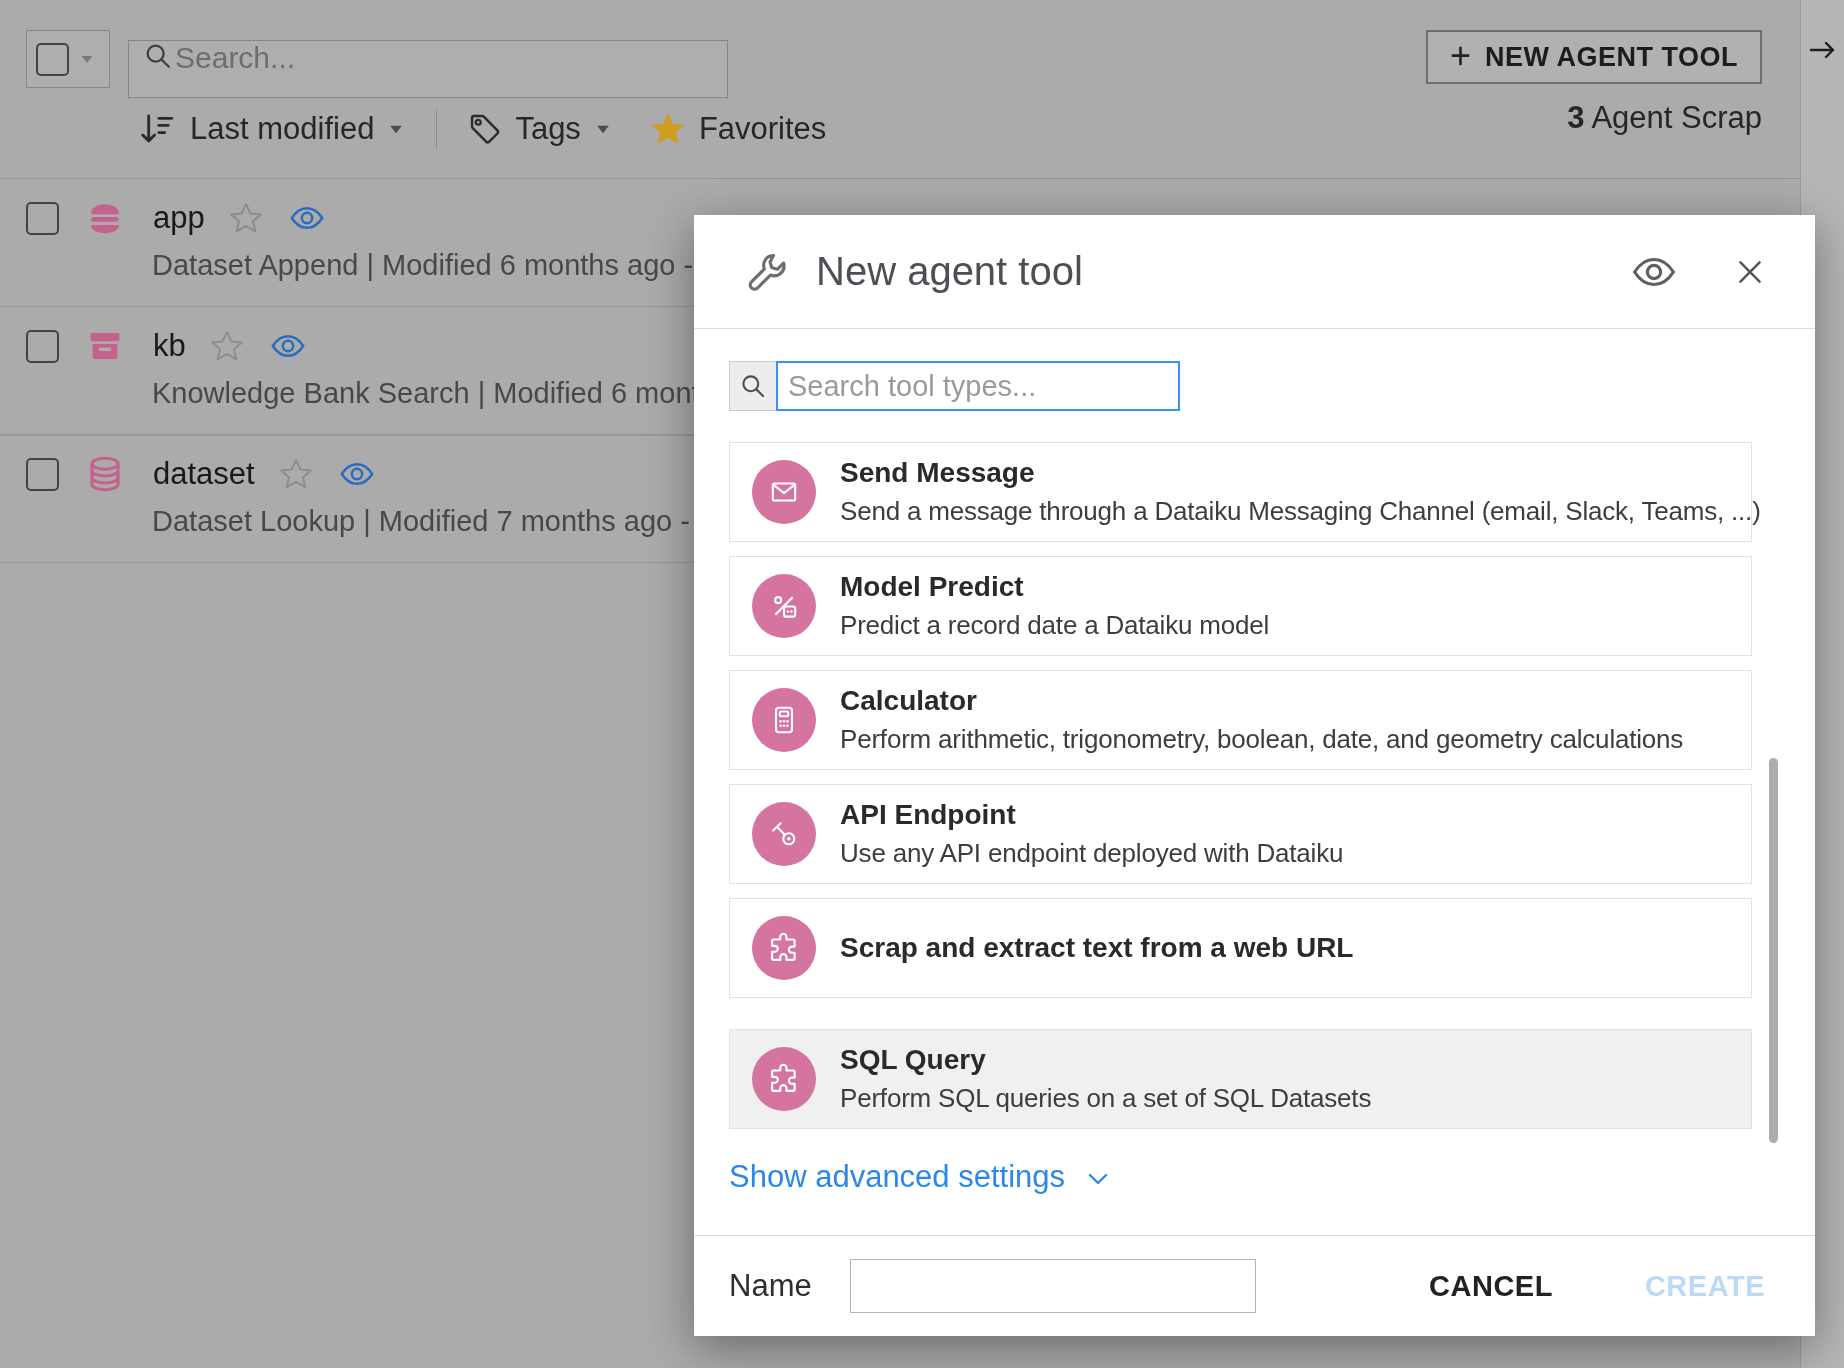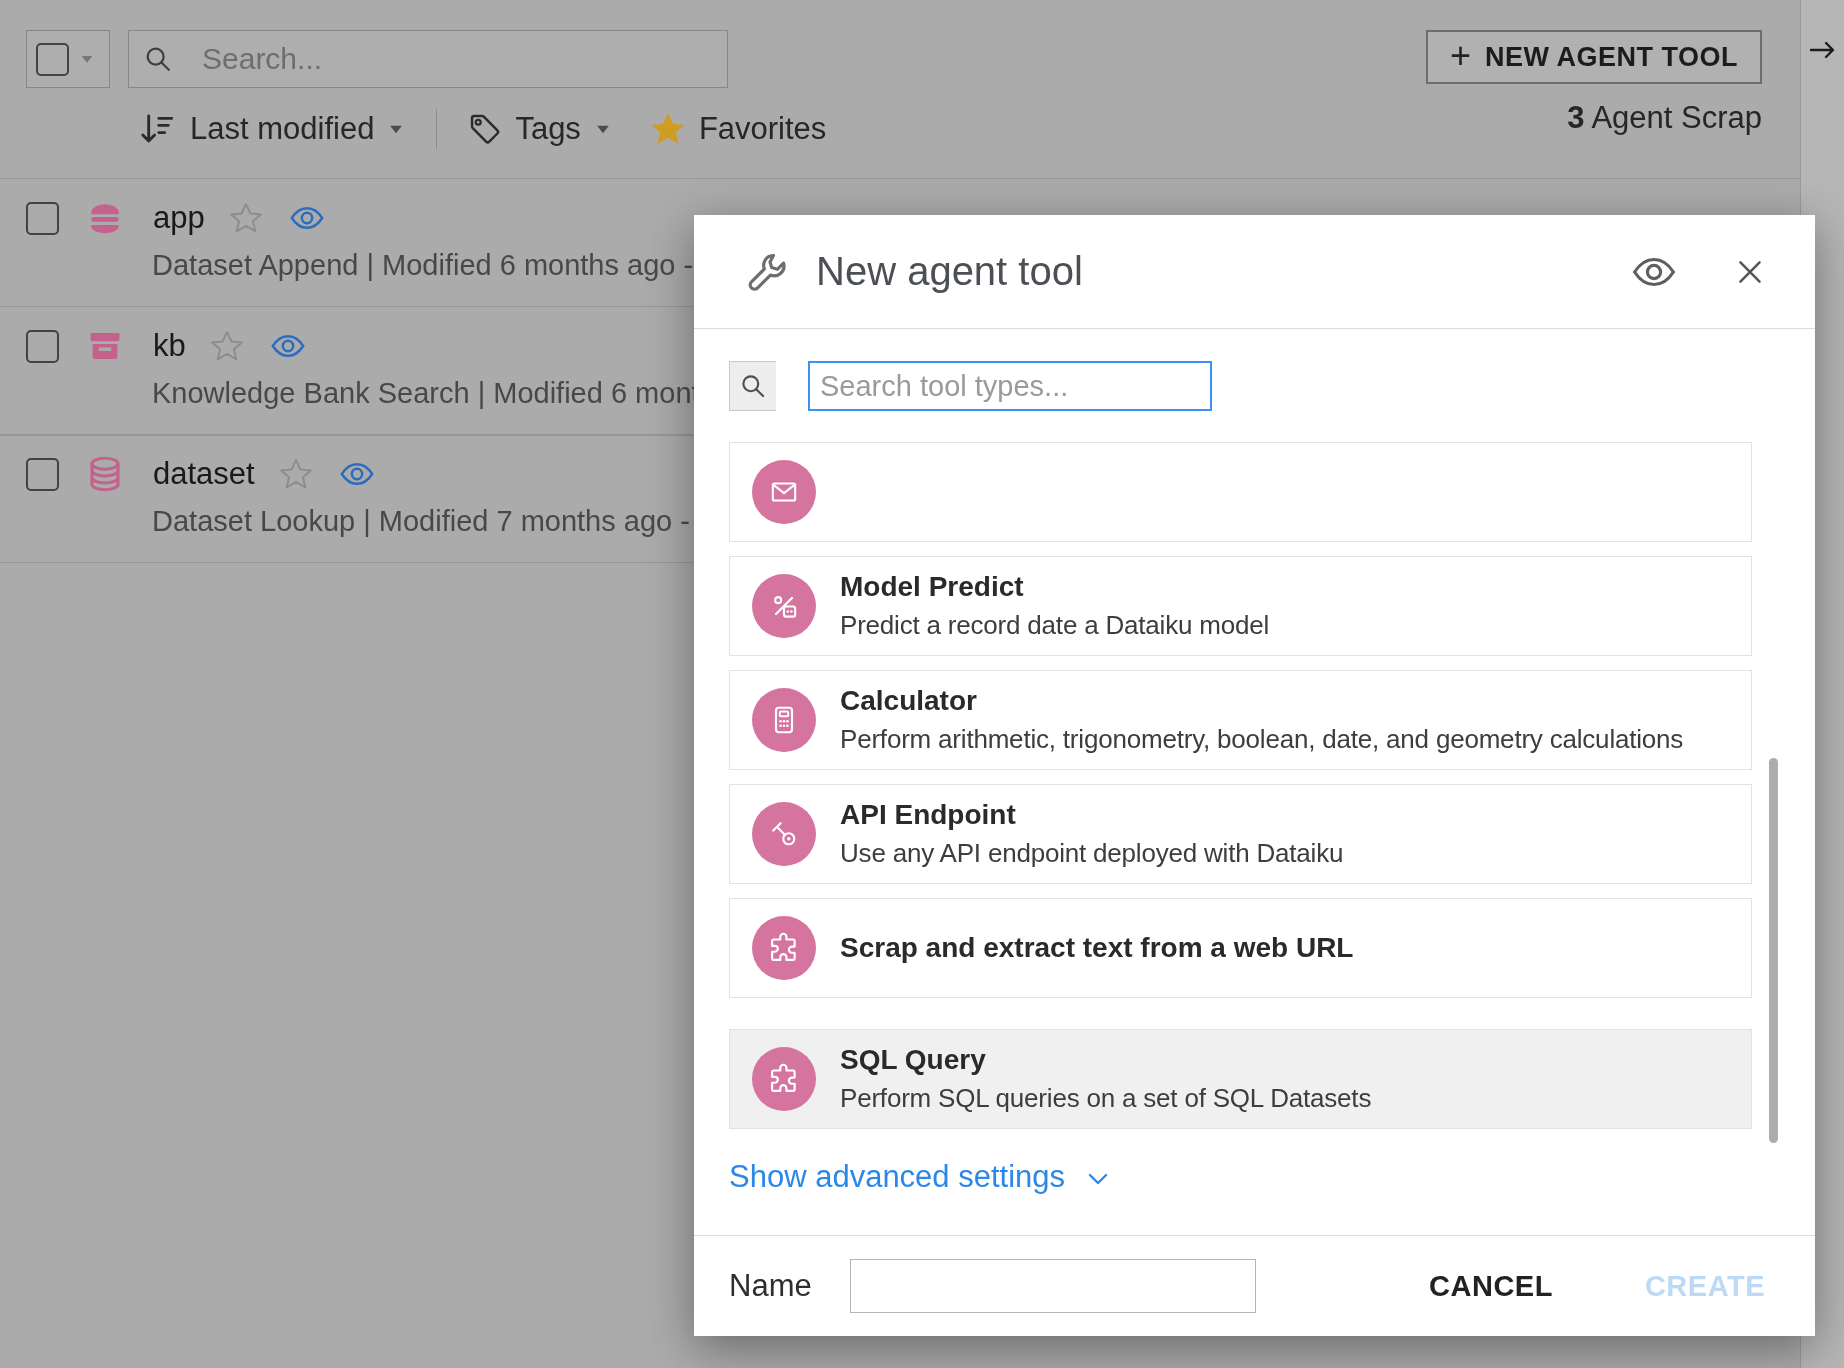--- a/index.html
+++ b/index.html
@@ -10,23 +10,23 @@
   }
   svg.ic { display:block; }
 
   
   #bg-page { position:absolute; inset:0; }
 
   .select-all{ position:absolute; left:26px; top:30px; width:84px; height:58px;
     border:1px solid #878787; background:#aeaeae; display:flex; align-items:center;
     padding:0 9px; gap:9px; }
   .cb{ width:33px; height:33px; border:2px solid #434343; border-radius:5px; background:transparent; flex:none;}
-  .search-box{ position:absolute; left:128px; top:30px; width:600px; height:58px;
-    border:1px solid #878787; background:#aeaeae; display:flex; align-items:center;
-    padding:0 14px; gap:29px; }
+  .search-box{ position:absolute; left:128px; top:40px; width:600px; height:58px;
+    border:1px solid #878787; background:#aeaeae; display:flex; 
+    padding:0 14px; gap:2px; }
   .search-box .ph{ font-size:30px; color:#6e6e6e; }
 
   .filter-row{ position:absolute; left:138px; top:106px; height:46px; display:flex; align-items:center; }
   .filter-row .lbl{ font-size:31px; color:#272727; }
   .fr-gap14{width:14px;} .fr-gap12{width:12px;}
   .v-divider{ width:1px; height:40px; background:#8d8d8d; margin:0 30px; }
 
   .new-btn{ position:absolute; right:82px; top:30px; height:54px; min-width:274px;
     border:2px solid #6d6d6d; background:#b1b1b1; display:flex; align-items:center;
     justify-content:center; gap:14px; padding:0 22px; }
@@ -61,21 +61,21 @@
   #modal{ position:absolute; left:694px; top:215px; width:1121px; height:1121px;
     background:#ffffff; box-shadow:0 12px 44px rgba(0,0,0,.38); }
   .m-header{ position:absolute; left:0; top:0; width:100%; height:114px;
     border-bottom:1px solid #dcdcdc; display:flex; align-items:center; padding:0 48px 0 50px; }
   .m-wrench{ color:#6e6e6e; flex:none; }
   .m-title{ font-size:40px; color:#4c5055; margin-left:26px; }
   .m-head-spacer{ flex:1; }
   .m-eye{ color:#5f5f5f; margin-right:56px; }
   .m-close{ color:#565656; }
 
-  .m-search{ position:absolute; left:35px; top:146px; height:50px; display:flex;gap:32px; }
+  .m-search{ position:absolute; left:35px; top:146px; height:50px; display:flex; }
   .m-search-iconbox{ width:47px; background:#ededed; border:1px solid #c9c9c9; border-right:none;
     display:flex; align-items:center; justify-content:center; color:#4f4f4f; }
   .m-search-input{ width:404px; height:50px; border:2px solid #3c92f2; background:#fff;
     font-family:inherit; font-size:29px; color:#3a3a3a; padding:0 10px; outline:none; caret-color:#222; }
   .m-search-input::placeholder{ color:#9a9a9a; }
 
   .tool-row{ position:absolute; left:35px; width:1023px; height:100px;
     border:1px solid #e2e2e2; background:#fff; display:flex; align-items:center;
     padding:0 22px; }
   .tool-row.highlighted{ background:#f0f0f0; }
@@ -323,20 +323,24 @@
     <input class="m-search-input" autofocus="" placeholder="Search tool types..." style="">
   </div>
 
   <div id="tools-host">
       <div class="tool-row" style="top: 227px;">
     <span class="tool-icon">
       <svg class="ic" width="34" height="34">
             <use href="#sym-envelope"></use>
           </svg>
     </span>
+    <span class="tool-text">
+      <span class="tool-title">Send Message</span>
+      <span class="tool-desc">Send a message through a Dataiku Messaging Channel (email, Slack, Teams, ...)</span>
+    </span>
   </div>
       <div class="tool-row" style="top: 341px;">
     <span class="tool-icon">
       <svg class="ic" width="34" height="34">
             <use href="#sym-model"></use>
           </svg>
     </span>
     <span class="tool-text">
       <span class="tool-title">Model Predict</span>
       <span class="tool-desc">Predict a record date a Dataiku model</span>

